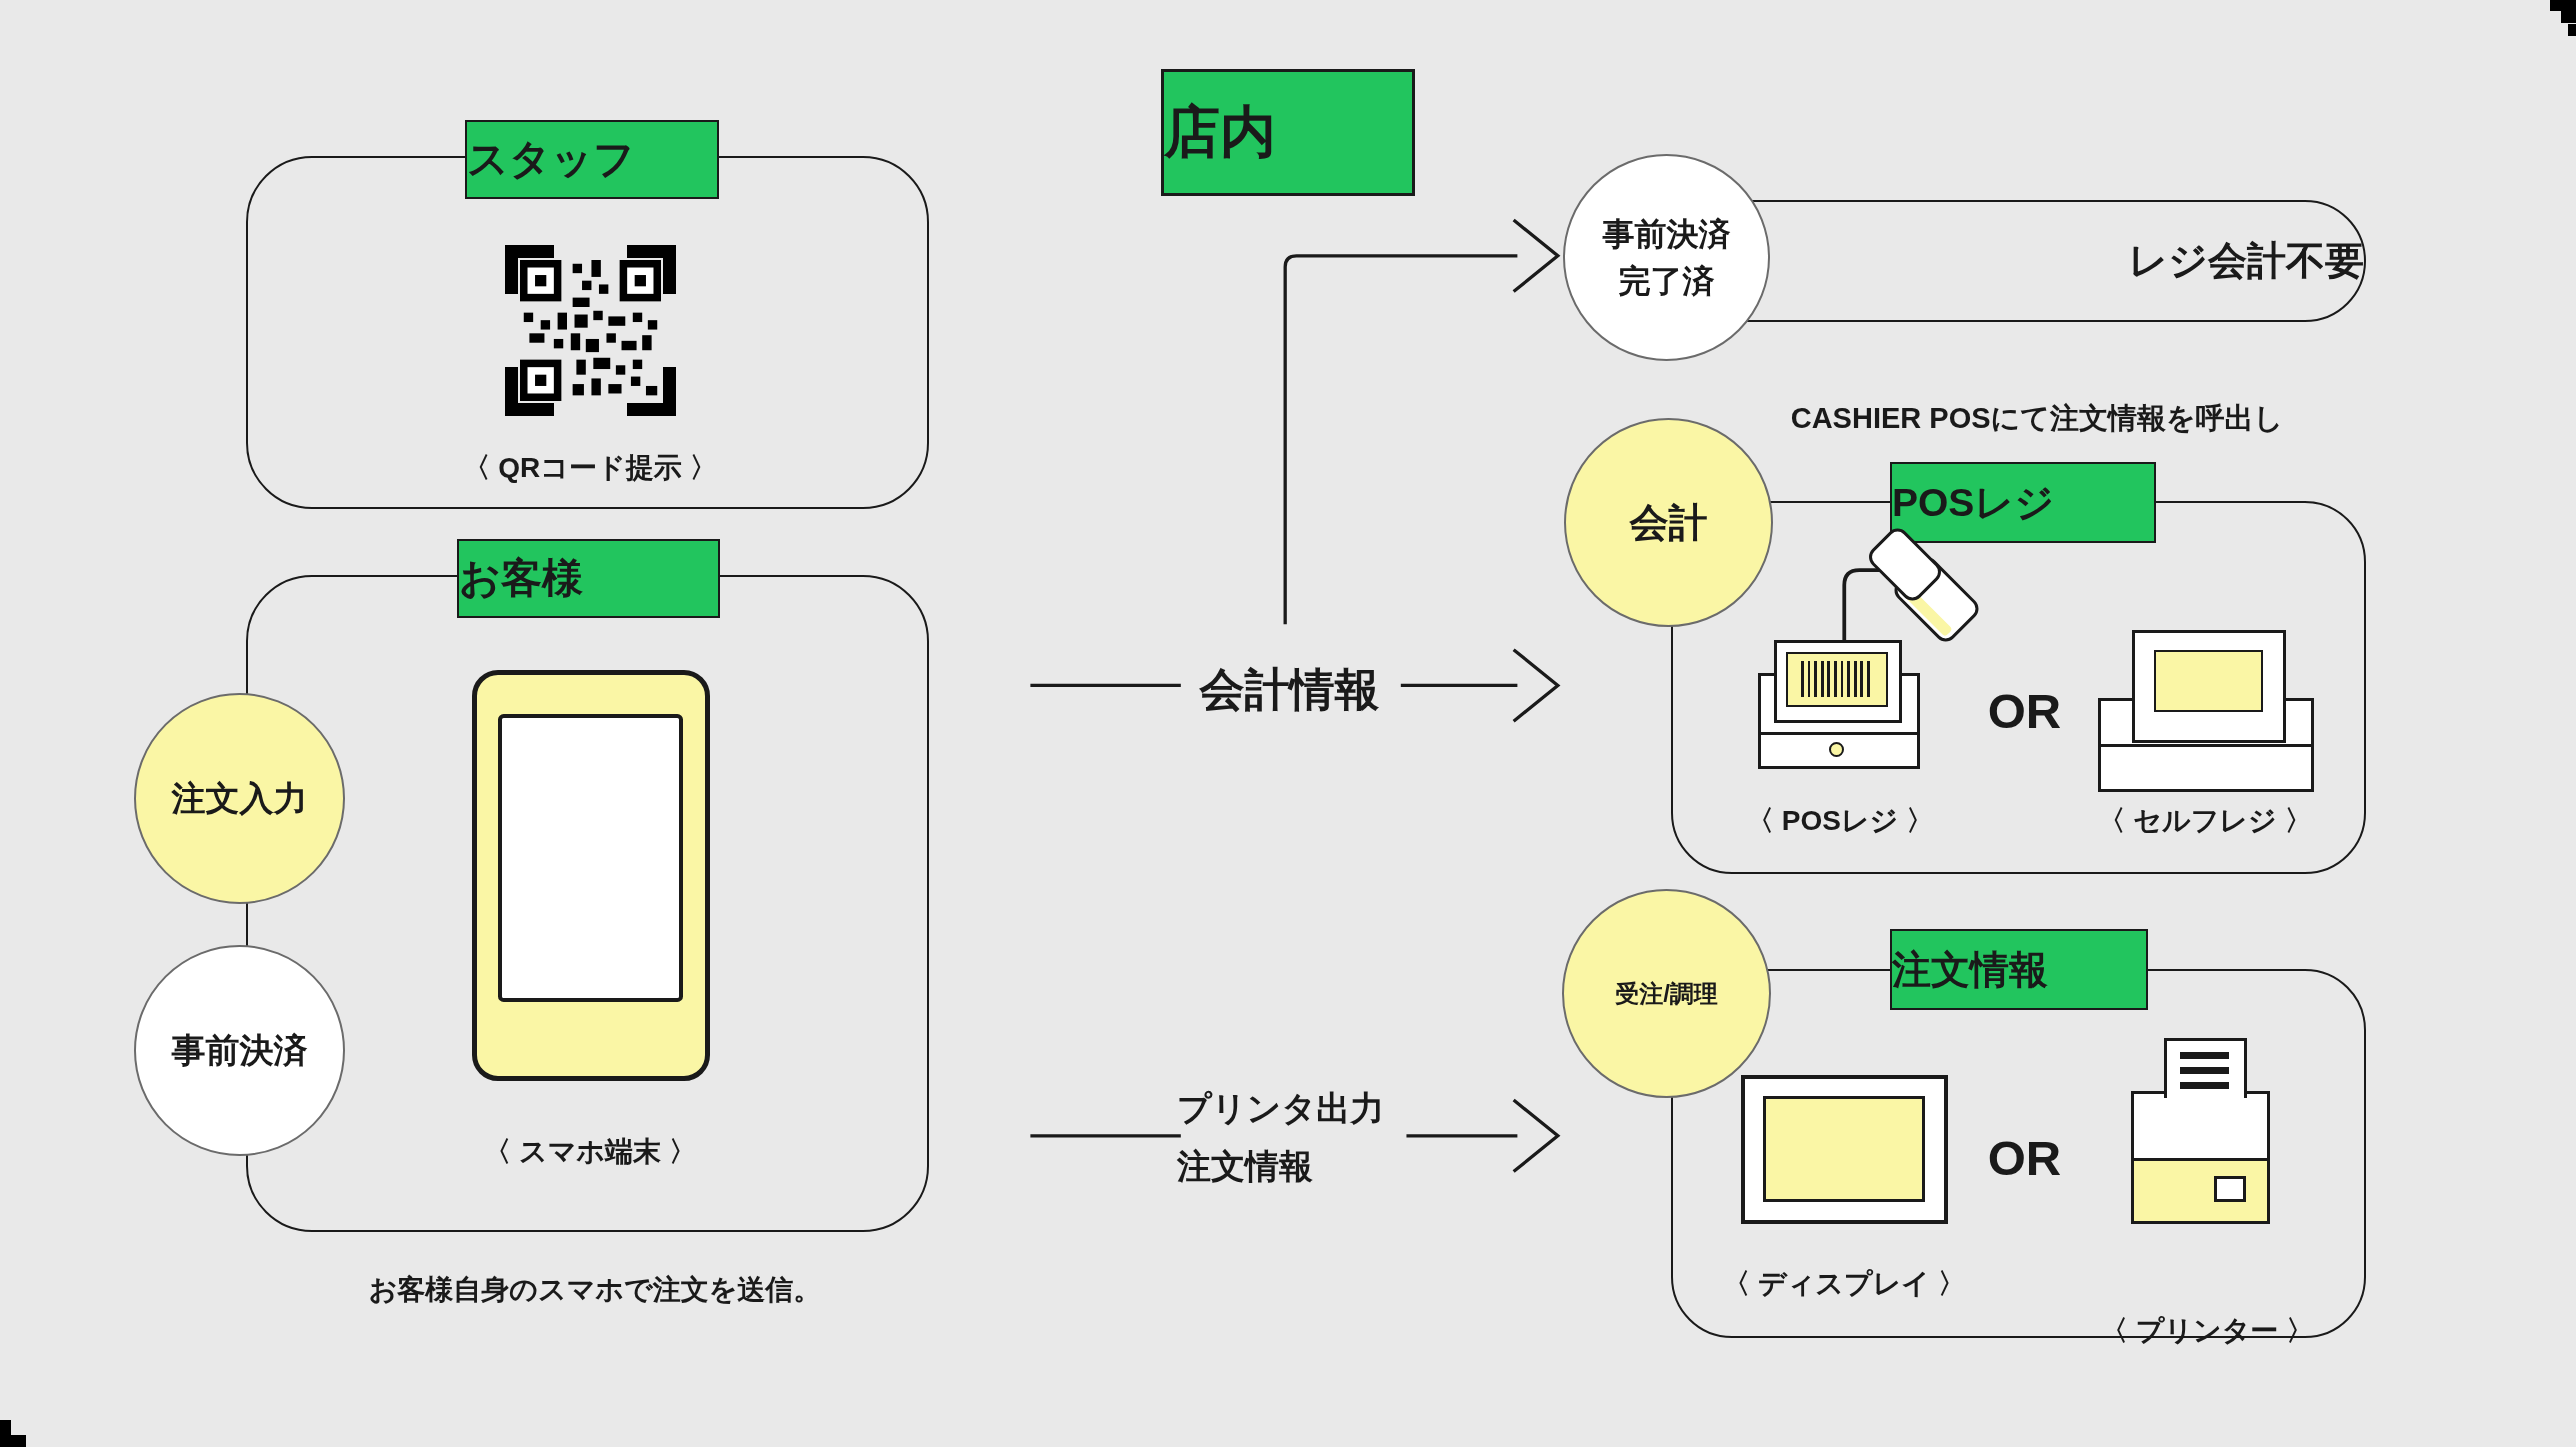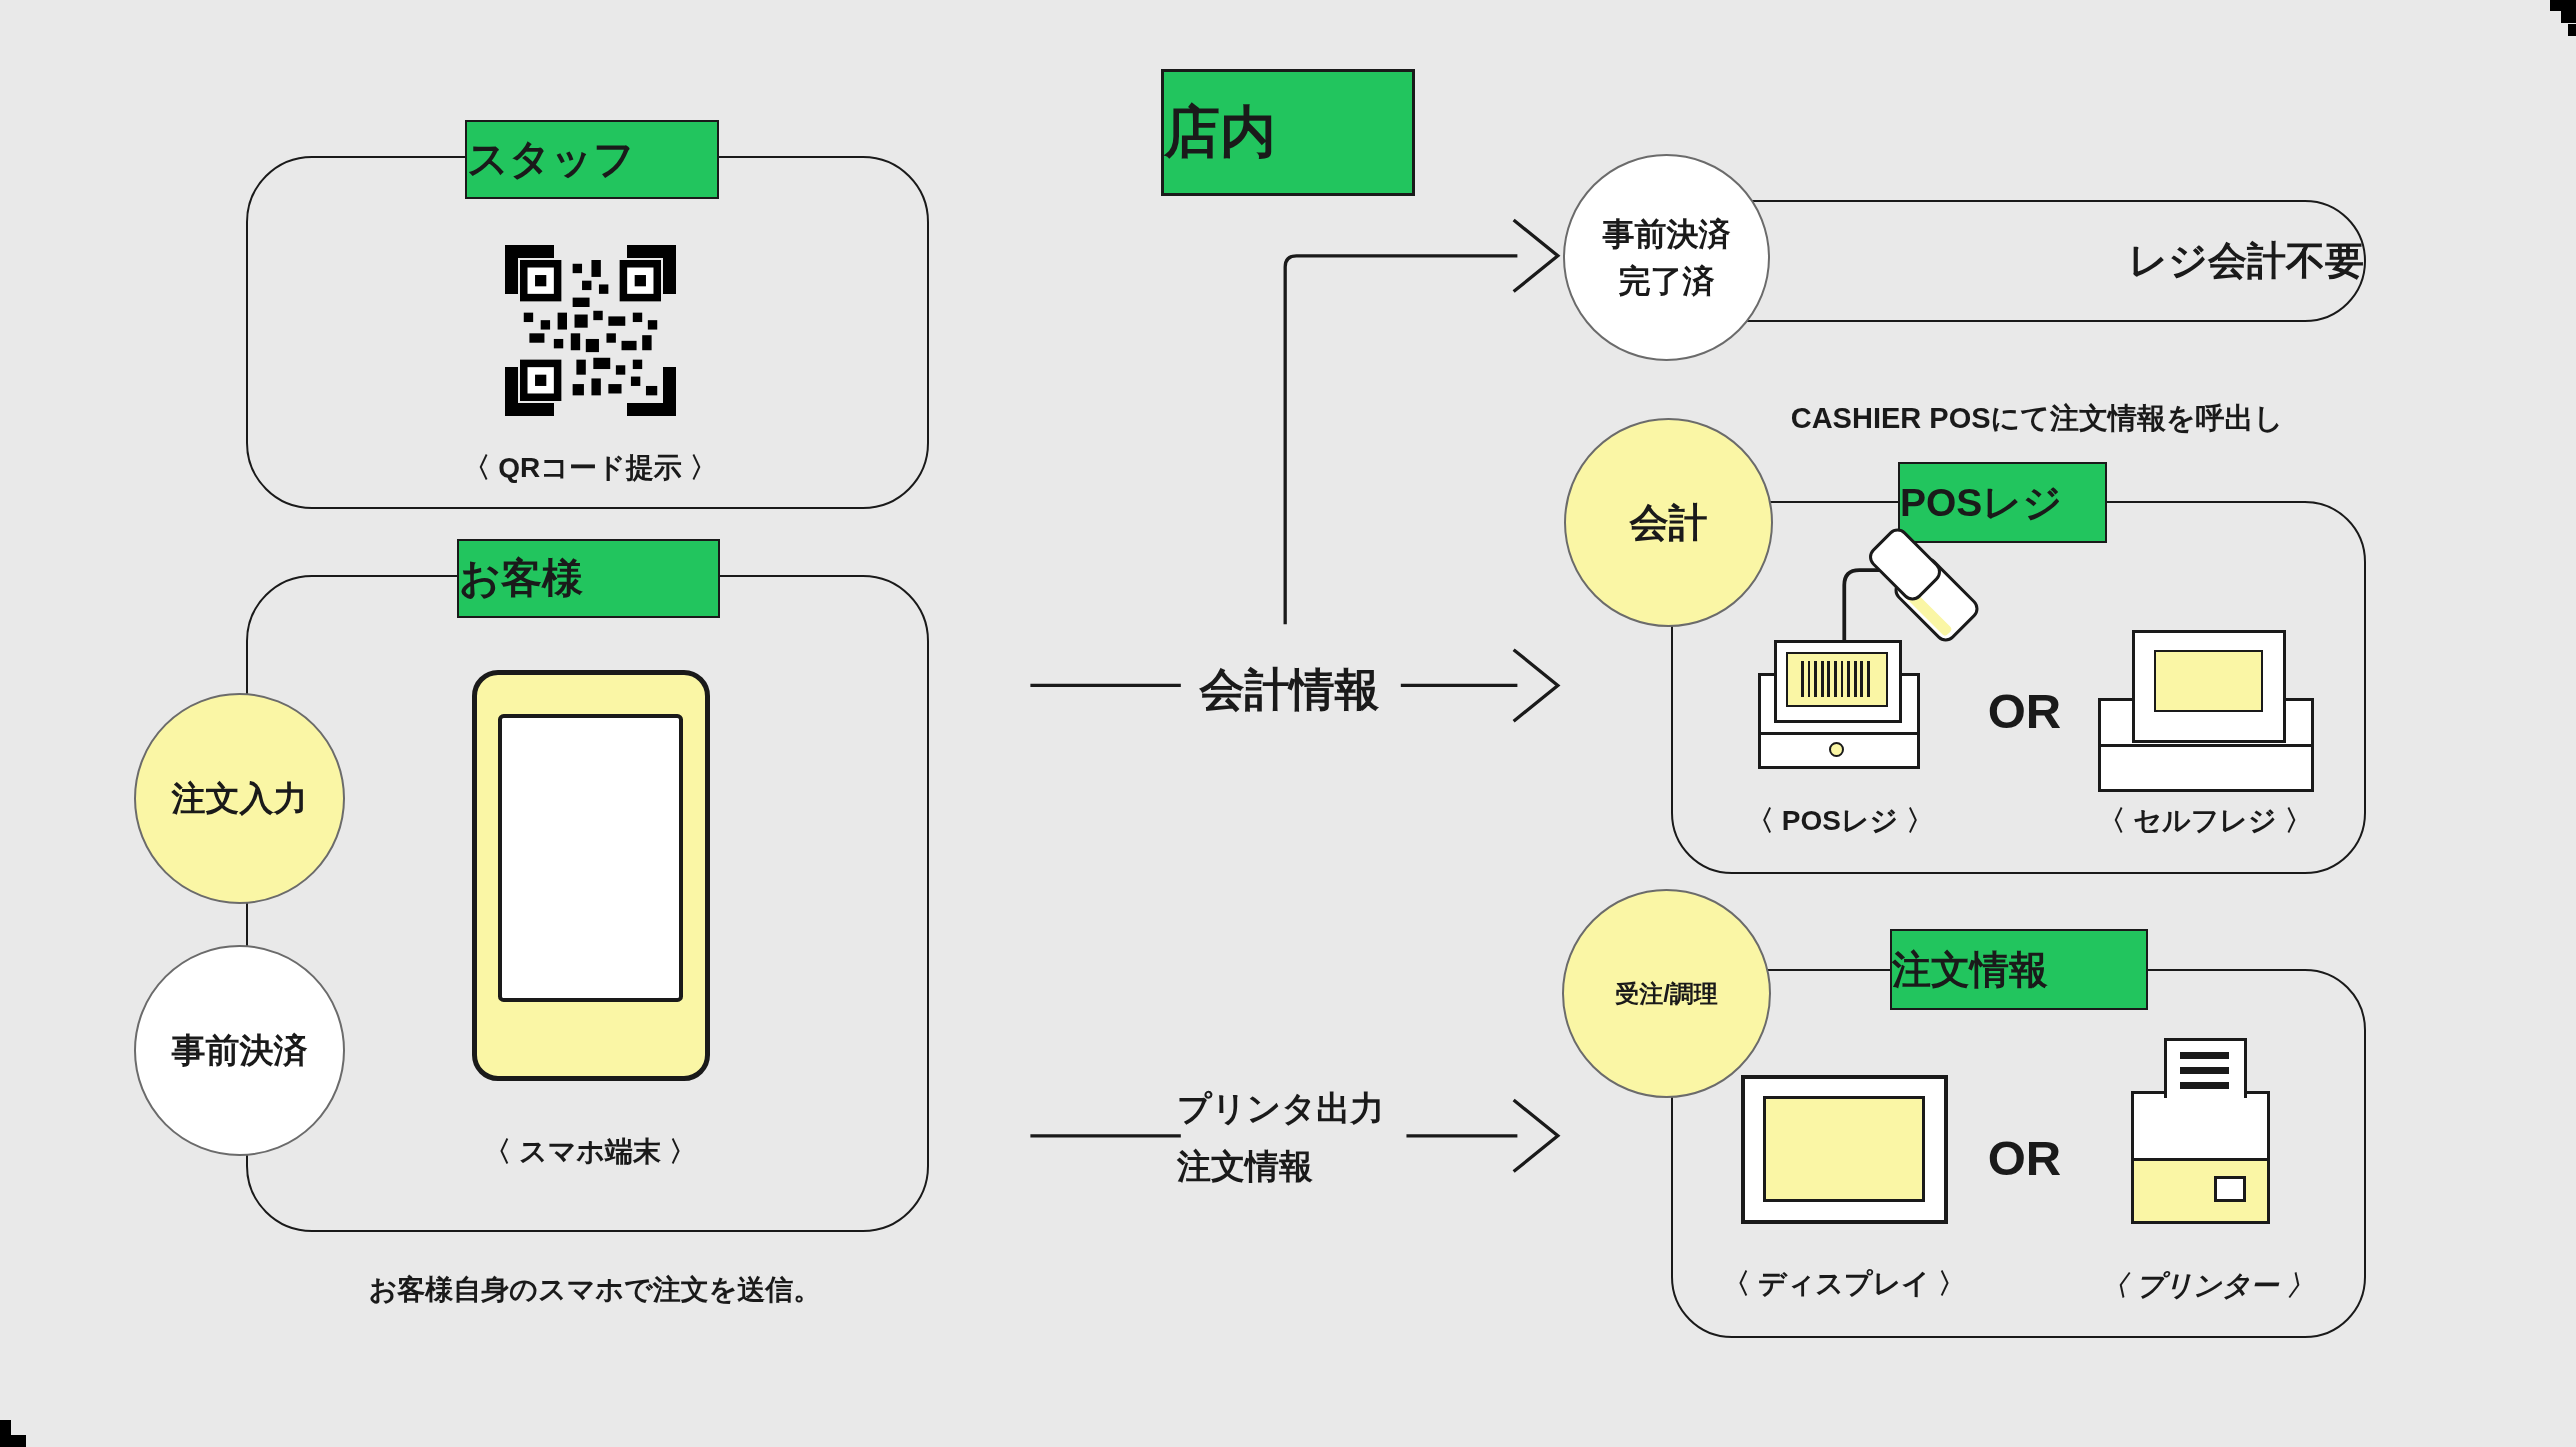--- a/index.html
+++ b/index.html
@@ -139,21 +139,21 @@
       <div>事前決済</div>
       <div>完了済</div>
     </div>
   </div>
 
   <div class="abs" style="left:1760px;top:399px;width:508px;text-align:center;font-size:29px;z-index:7;margin-left:23px;">CASHIER POSにて注文情報を呼出し</div>
 
   <div class="abs circle yellow" style="left:1564px;top:418px;width:209px;height:209px;">
     <span style="font-size:39px;">会計</span>
   </div>
-  <div class="abs labelbox" style="left:1890px;top:462px;width:209px;height:81px;margin-left:8px;">
+  <div class="abs labelbox" style="left:1890px;top:462px;width:266px;height:81px;">
     <span style="font-size:39px;">POSレジ</span>
   </div>
 
   <div class="abs white ill" style="left:1758px;top:673px;width:162px;height:96px;border:3.8px solid #1A1A1A;">
     <div class="abs" style="left:0;right:0;top:56px;border-top:3.8px solid #1A1A1A;"></div>
     <div class="abs yellow" style="left:68px;top:66px;width:15px;height:15px;border:2.8px solid #1A1A1A;border-radius:50%;"></div>
   </div>
   <div class="abs white ill2" style="left:1774px;top:640px;width:128px;height:83px;border:3.8px solid #1A1A1A;">
     <div class="abs yellow" style="left:9.4px;top:8.5px;width:102px;height:55px;border:2.8px solid #1A1A1A;display:flex;align-items:center;justify-content:center;">
       <div style="width:73px;height:36px;background:repeating-linear-gradient(90deg,#1A1A1A 0 2.8px,transparent 2.8px 6.6px);"></div>
@@ -196,21 +196,21 @@
     <div class="abs" style="left:13px;top:11.3px;width:49px;height:6.6px;background:#1A1A1A;"></div>
     <div class="abs" style="left:13px;top:26px;width:49px;height:6.6px;background:#1A1A1A;"></div>
     <div class="abs" style="left:13px;top:41px;width:49px;height:6.6px;background:#1A1A1A;"></div>
   </div>
   <div class="abs white" style="left:2131px;top:1091px;width:139px;height:71px;border:3.8px solid #1A1A1A;z-index:7;"></div>
   <div class="abs yellow ill" style="left:2131px;top:1158px;width:139px;height:66px;border:3.8px solid #1A1A1A;z-index:8;">
     <div class="abs white" style="right:20.7px;top:15px;width:32px;height:26px;border:3.8px solid #1A1A1A;"></div>
   </div>
 
   <div class="abs cap" style="left:1684px;top:1265px;width:320px;">〈 ディスプレイ 〉</div>
-  <div class="abs cap" style="left:2047px;top:1267px;width:320px;font-style:italic;">〈 プリンター 〉</div>
+  <div class="abs cap" style="left:2047px;top:1312px;width:320px;">〈 プリンター 〉</div>
 
   <div class="abs cornermark" style="left:0;top:1420px;width:11.3px;height:28px;"></div>
   <div class="abs cornermark" style="left:0;top:1435px;width:26px;height:13px;"></div>
   <div class="abs cornermark" style="left:2550px;top:0;width:26px;height:11.3px;"></div>
   <div class="abs cornermark" style="left:2561px;top:0;width:15px;height:22.6px;"></div>
   <div class="abs cornermark" style="left:2568px;top:24.4px;width:7.5px;height:11.3px;"></div>
 
 </div>
 
 

